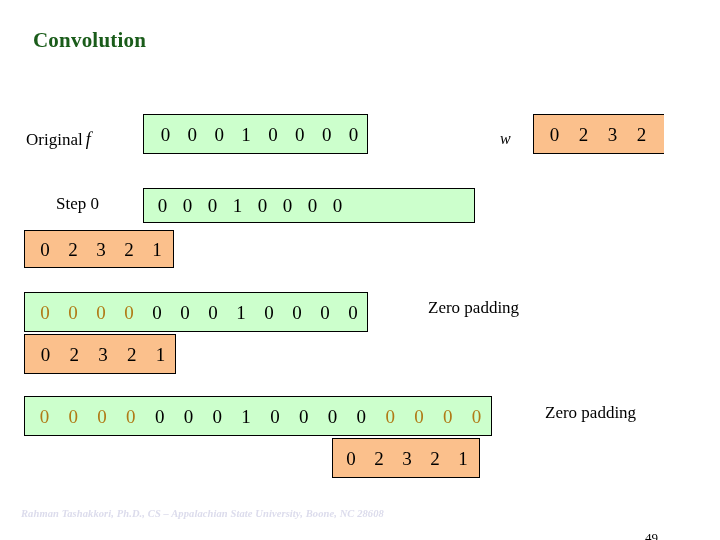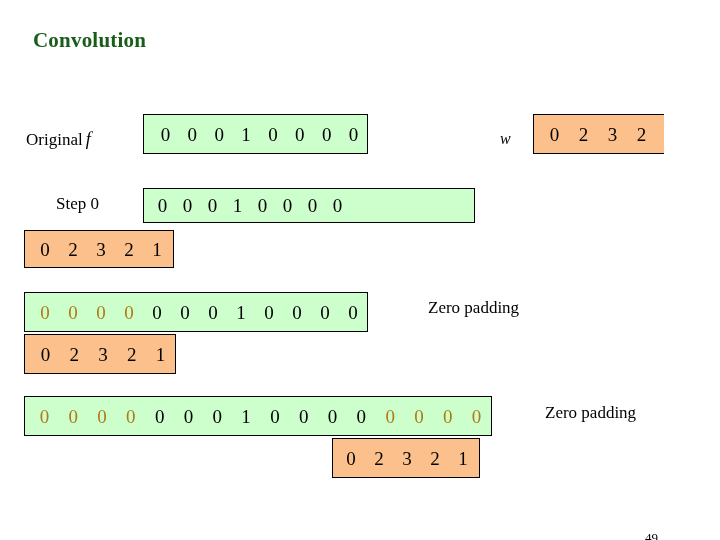--- a/index.html
+++ b/index.html
@@ -238,15 +238,16 @@
     </div>
   <div class="strip orange" id="row-pad2-kernel">
       <span class="cell">0</span>
       <span class="cell">2</span>
       <span class="cell">3</span>
       <span class="cell">2</span>
       <span class="cell">1</span>
     </div>
   <div class="label" id="zero-pad-2">Zero padding</div>
 
+  <div class="footer-credit">Rahman Tashakkori, Ph.D., CS – Appalachian State University, Boone, NC 28608</div>
   <div class="page-number">49</div>
 
 </div>
 
 </body></html>

